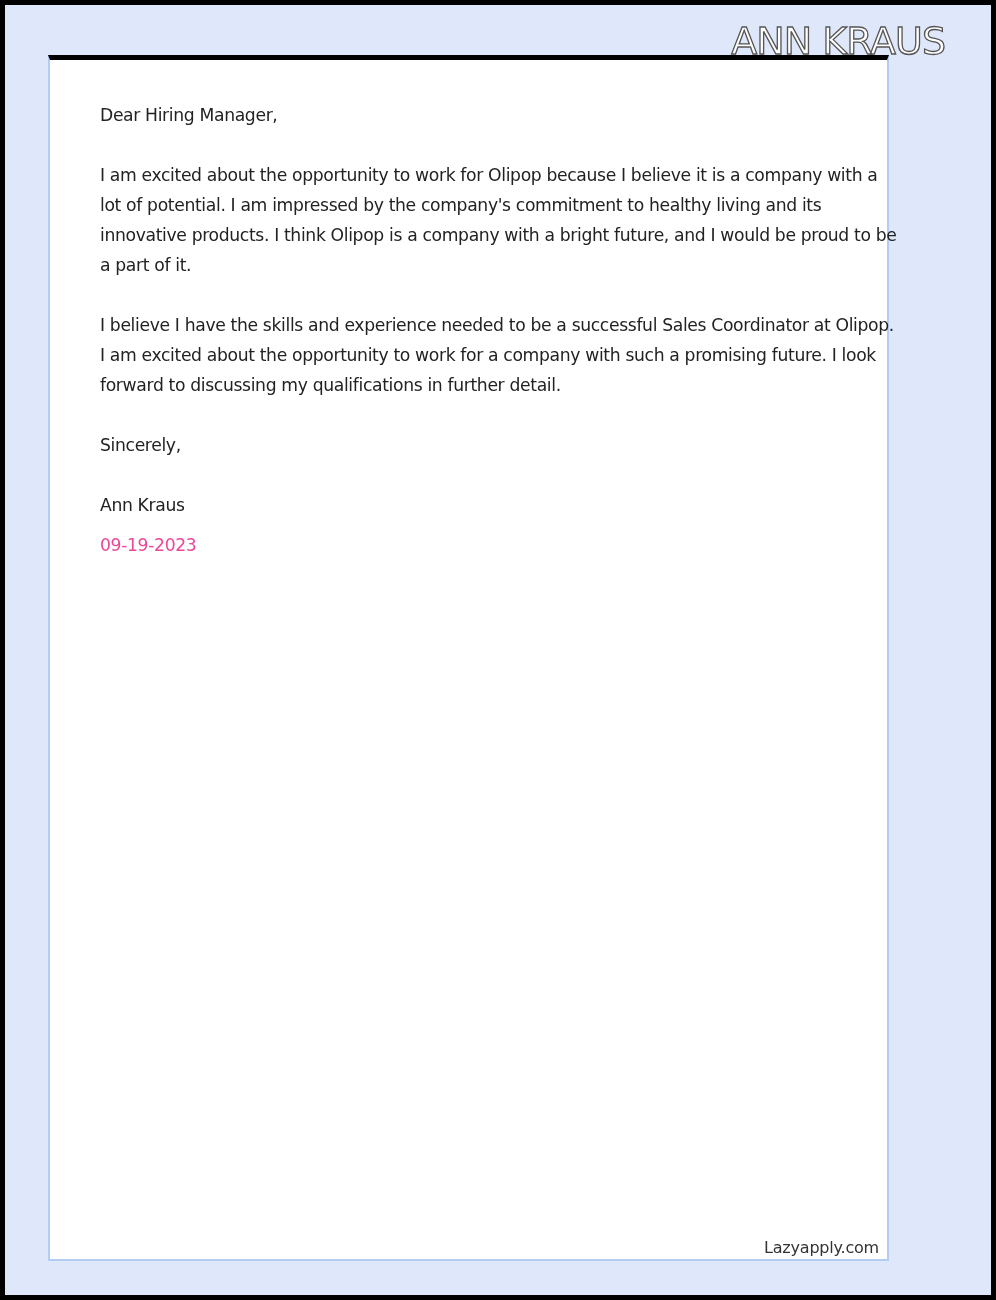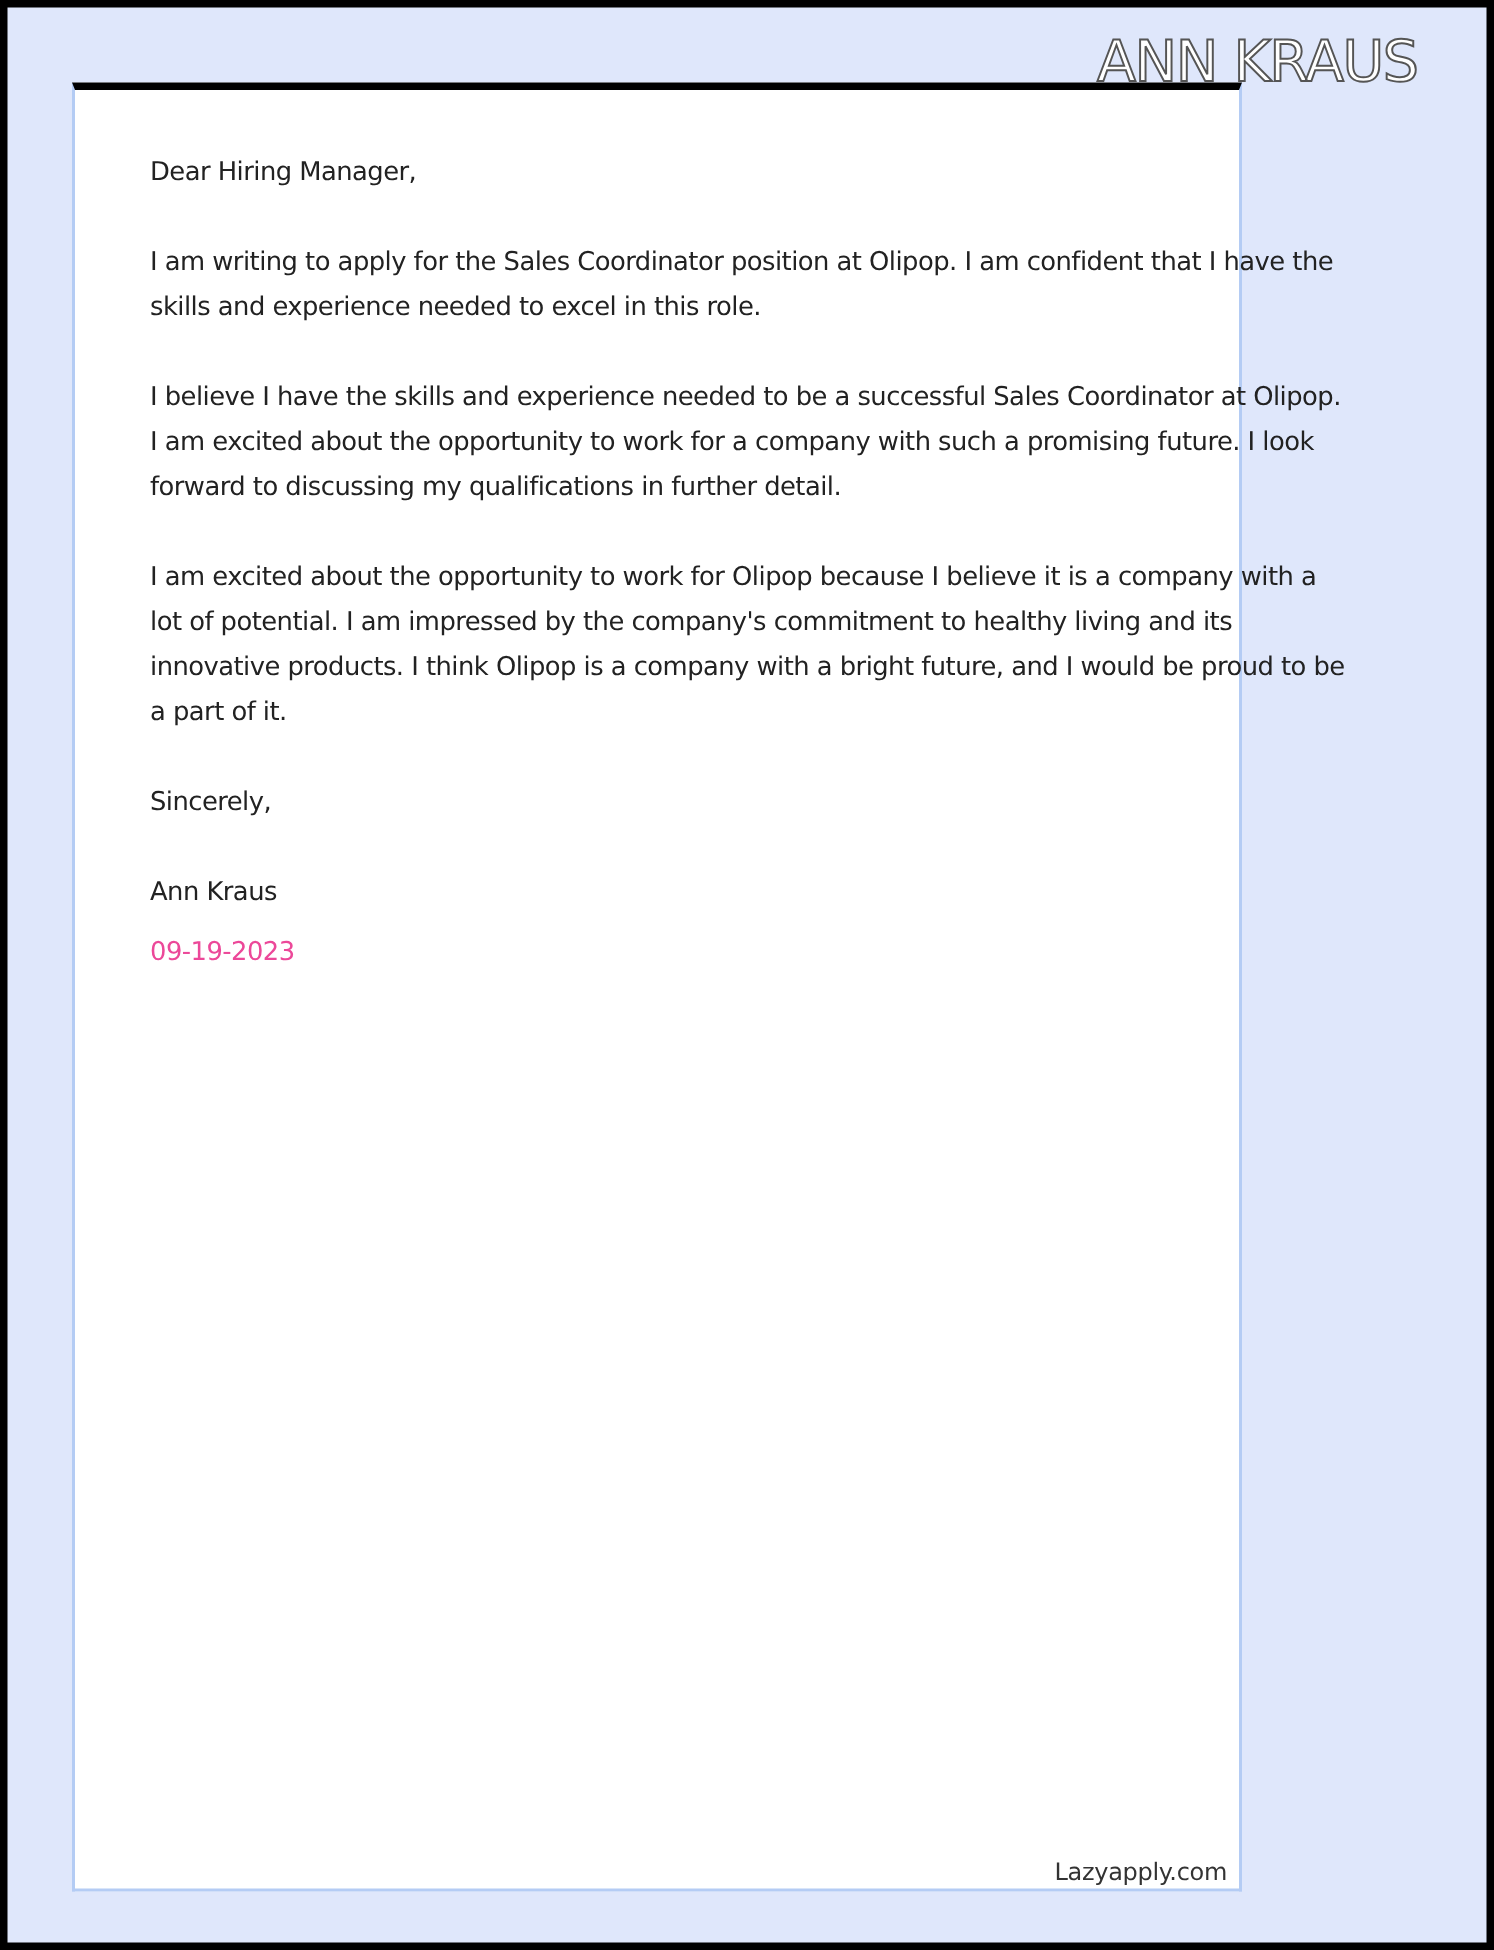--- a/index.html
+++ b/index.html
@@ -26,21 +26,21 @@
     color: #ffffff;
     -webkit-text-stroke: 1.3px #555;
     line-height: 48px;
     margin: 0;
     font-weight: normal;
   }
   .paper {
     position: absolute;
     left: 43px;
     top: 50px;
-    width: 780px;
+    width: 841px;
     height: 1206px;
     box-sizing: border-box;
     background: #ffffff;
     border-top: 5px solid #000;
     border-left: 2px solid #b4ccf4;
     border-right: 2px solid #b4ccf4;
     border-bottom: 2px solid #b4ccf4;
   }
   .letter {
     position: absolute;
@@ -74,21 +74,20 @@
   }
 </style>
 </head>
 <body>
 
 <h1 class="header-name">ANN KRAUS</h1>
 
 <div class="paper">
   <div class="letter">
     <p>Dear Hiring Manager,</p>
-    <p>I am writing to apply for the Sales Coordinator position at Olipop. I am confident that I have the skills and experience needed to excel in this role.</p>
+    <p>I am excited about the opportunity to work for Olipop because I believe it is a company with a lot of potential. I am impressed by the company's commitment to healthy living and its innovative products. I think Olipop is a company with a bright future, and I would be proud to be a part of it.</p>
     <p>I believe I have the skills and experience needed to be a successful Sales Coordinator at Olipop. I am excited about the opportunity to work for a company with such a promising future. I look forward to discussing my qualifications in further detail.</p>
-    <p>I am excited about the opportunity to work for Olipop because I believe it is a company with a lot of potential. I am impressed by the company's commitment to healthy living and its innovative products. I think Olipop is a company with a bright future, and I would be proud to be a part of it.</p>
     <p>Sincerely,</p>
     <p class="signature">Ann Kraus</p>
     <p class="date">09-19-2023</p>
   </div>
   <div class="footer-brand">Lazyapply.com</div>
 </div>
 
 </body></html>

